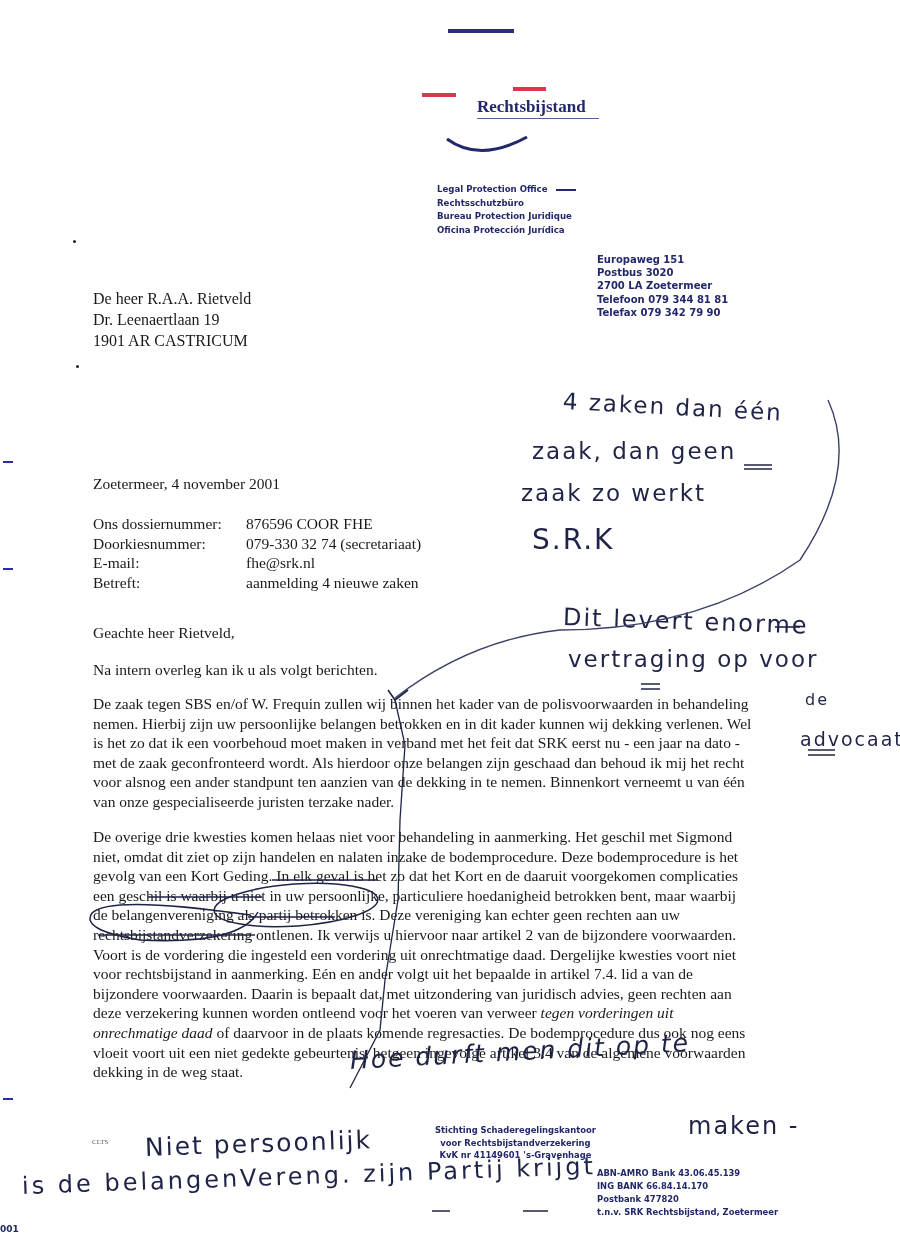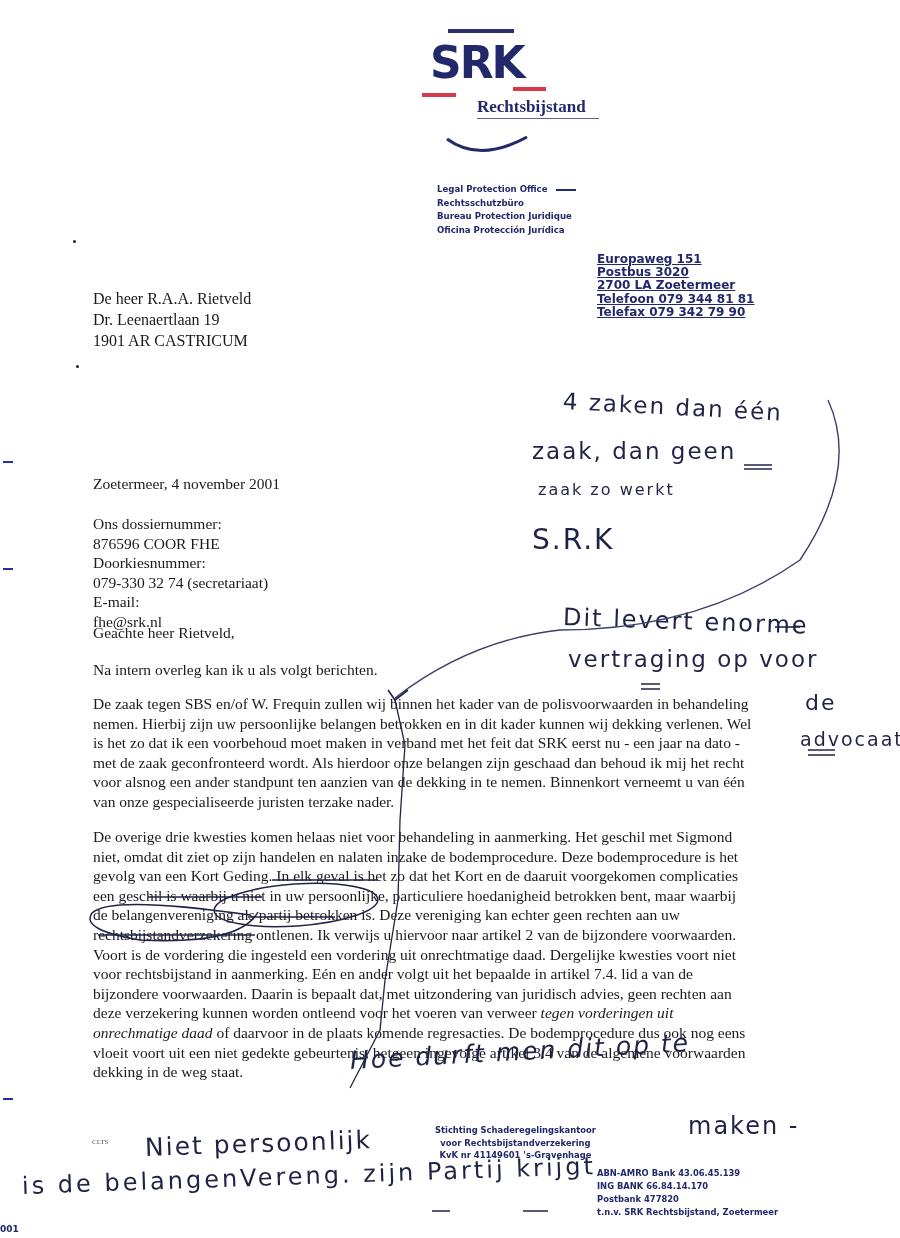--- a/index.html
+++ b/index.html
@@ -12,47 +12,47 @@
     .logo-srk { position: absolute; left: 50px; top: 12px; font-family: "DejaVu Sans", sans-serif; font-weight: bold; font-size: 44px; letter-spacing: -2px; color: #22286a; line-height: 52px; }
     .logo-red-1 { position: absolute; left: 42px; top: 68px; width: 34px; height: 4px; background: #d8384a; }
     .logo-red-2 { position: absolute; left: 133px; top: 62px; width: 33px; height: 4px; background: #d8384a; }
     .logo-sub { position: absolute; left: 97px; top: 72px; font-family: "Liberation Serif", serif; font-weight: bold; font-size: 17px; color: #22286a; }
     .logo-sub-line { position: absolute; left: 97px; top: 93px; width: 122px; height: 1px; background: #5a5f99; }
     .logo-arc { position: absolute; left: 65px; top: 108px; width: 85px; height: 30px; }
 
     .office { left: 437px; top: 183px; font-family: "DejaVu Sans", sans-serif; font-weight: bold; font-size: 8.6px; color: #22286a; line-height: 13.5px; }
     .office-dash { display: inline-block; width: 20px; height: 2px; background: #22286a; vertical-align: middle; margin-left: 8px; }
 
-    .company-address { left: 597px; top: 253px; font-family: "DejaVu Sans", sans-serif; font-weight: bold; font-size: 12px; color: #22286a; line-height: 13.2px; text-decoration: underline; }
+    .company-address { left: 597px; top: 253px; font-family: "DejaVu Sans", sans-serif; font-weight: bold; font-size: 10px; color: #22286a; line-height: 13.2px; }
 
     .recipient { left: 93px; top: 288px; font-size: 16px; line-height: 21px; }
     .date { left: 93px; top: 475px; font-size: 15.5px; }
 
     .meta { left: 93px; top: 514px; font-size: 15.5px; line-height: 19.5px; }
-    .meta-row { display: flex; flex-direction: column; }
+    .meta-row { display: flex; }
     .meta-label { width: 153px; }
 
     .salutation { left: 93px; top: 624px; font-size: 15.5px; }
     .intro { left: 93px; top: 661px; font-size: 15.5px; }
 
     .para { left: 93px; width: 700px; font-size: 15.5px; line-height: 19.6px; }
     .para1 { top: 694px; }
     .para2 { top: 827px; }
     .para .ln { display: block; white-space: nowrap; }
     em { font-style: italic; }
 
     
     .hw { font-family: "DejaVu Sans", sans-serif; color: #1f2447; font-weight: normal; letter-spacing: 2px; transform-origin: left center; }
     .hw1 { left: 563px; top: 388px; font-size: 23px; transform: rotate(3deg); }
     .hw2 { left: 532px; top: 438px; font-size: 23px; text-align: right; }
-    .hw3 { left: 538px; top: 480px; font-size: 16px; }
+    .hw3 { left: 521px; top: 480px; font-size: 23px; }
     .hw4 { left: 532px; top: 523px; font-size: 28px; }
     .hw5 { left: 563px; top: 603px; font-size: 24px; transform: rotate(2deg); }
     .hw6 { left: 568px; top: 646px; font-size: 23px; }
-    .hw7 { left: 805px; top: 690px; font-size: 22px; }
+    .hw7 { left: 805px; top: 690px; font-size: 16px; }
     .hw8 { left: 800px; top: 728px; font-size: 19px; }
     .hw9 { left: 350px; top: 1046px; font-size: 25px; font-style: italic; transform: rotate(-3deg); }
     .hw10 { left: 648px; top: 1112px; font-size: 24px; margin-left: 40px; }
     .hw11 { left: 145px; top: 1133px; font-size: 25px; transform: rotate(-2deg); }
     .hw12 { left: 22px; top: 1172px; font-size: 24px; transform: rotate(-2deg); letter-spacing: 3px; }
 
     .cc-tag { left: 92px; top: 1138px; font-size: 7px; color: #555; }
 
     .foundation { left: 435px; top: 1124px; font-family: "DejaVu Sans", sans-serif; font-weight: bold; font-size: 8.4px; color: #22286a; line-height: 12.5px; text-align: center; }
     .bank { left: 597px; top: 1167px; font-family: "DejaVu Sans", sans-serif; font-weight: bold; font-size: 8.4px; color: #22286a; line-height: 13px; }
@@ -61,21 +61,20 @@
     .margin-mark { position: absolute; left: 3px; width: 10px; height: 2px; background: #2a2fa0; }
     .dot { position: absolute; width: 3px; height: 3px; background: #222; border-radius: 50%; }
 
     svg.overlay { position: absolute; left: 0; top: 0; width: 900px; height: 1238px; pointer-events: none; }
   </style>
 </head>
 <body>
 
 <div class="abs logo">
   <div class="logo-top-bar"></div>
-  <div class="logo-srk">SRK</div>
   <div class="logo-red-1"></div>
   <div class="logo-red-2"></div>
   <div class="logo-sub">Rechtsbijstand</div>
   <div class="logo-sub-line"></div>
   <svg class="logo-arc" viewBox="0 0 85 30">
     <path d="M2 6 Q 35 30 82 4" stroke="#22286a" stroke-width="3" fill="none"></path>
   </svg>
 </div>
 
 <div class="abs office">
@@ -112,20 +111,24 @@
     <span class="meta-label">Ons dossiernummer:</span>
     <span>876596 COOR FHE</span>
   </div>
   <div class="meta-row">
     <span class="meta-label">Doorkiesnummer:</span>
     <span>079-330 32 74 (secretariaat)</span>
   </div>
   <div class="meta-row">
     <span class="meta-label">E-mail:</span>
     <span>fhe@srk.nl</span>
+  </div>
+  <div class="meta-row">
+    <span class="meta-label">Betreft:</span>
+    <span>aanmelding 4 nieuwe zaken</span>
   </div>
 </div>
 
 <div class="abs salutation">Geachte heer Rietveld,</div>
 <div class="abs intro">Na intern overleg kan ik u als volgt berichten.</div>
 
 <div class="abs para para1">
   <span class="ln">De zaak tegen SBS en/of W. Frequin zullen wij binnen het kader van de polisvoorwaarden in behandeling</span>
   <span class="ln">nemen. Hierbij zijn uw persoonlijke belangen betrokken en in dit kader kunnen wij dekking verlenen. Wel</span>
   <span class="ln">is het zo dat ik een voorbehoud moet maken in verband met het feit dat SRK eerst nu - een jaar na dato -</span>

